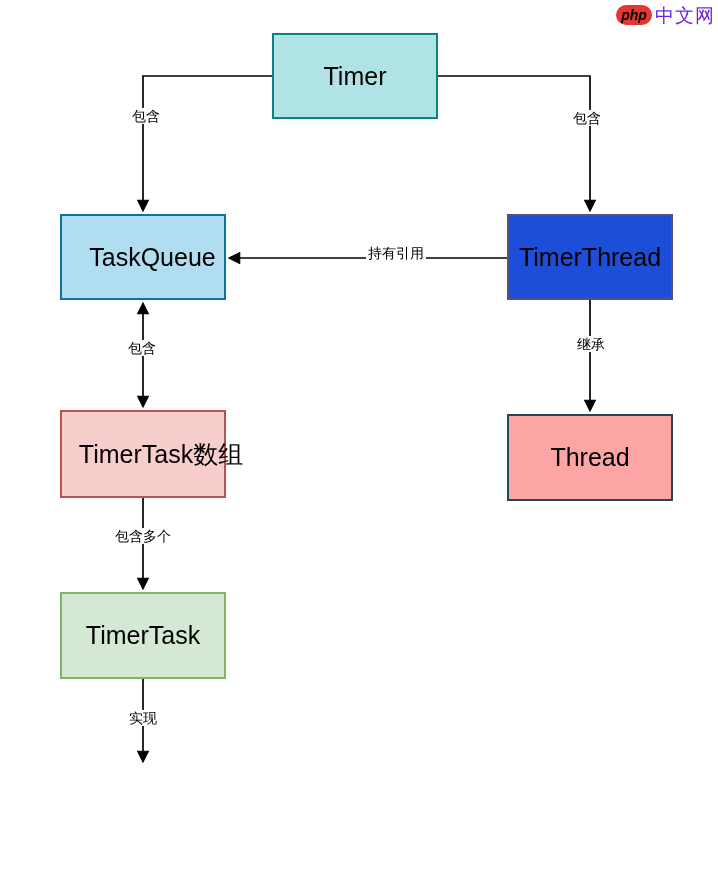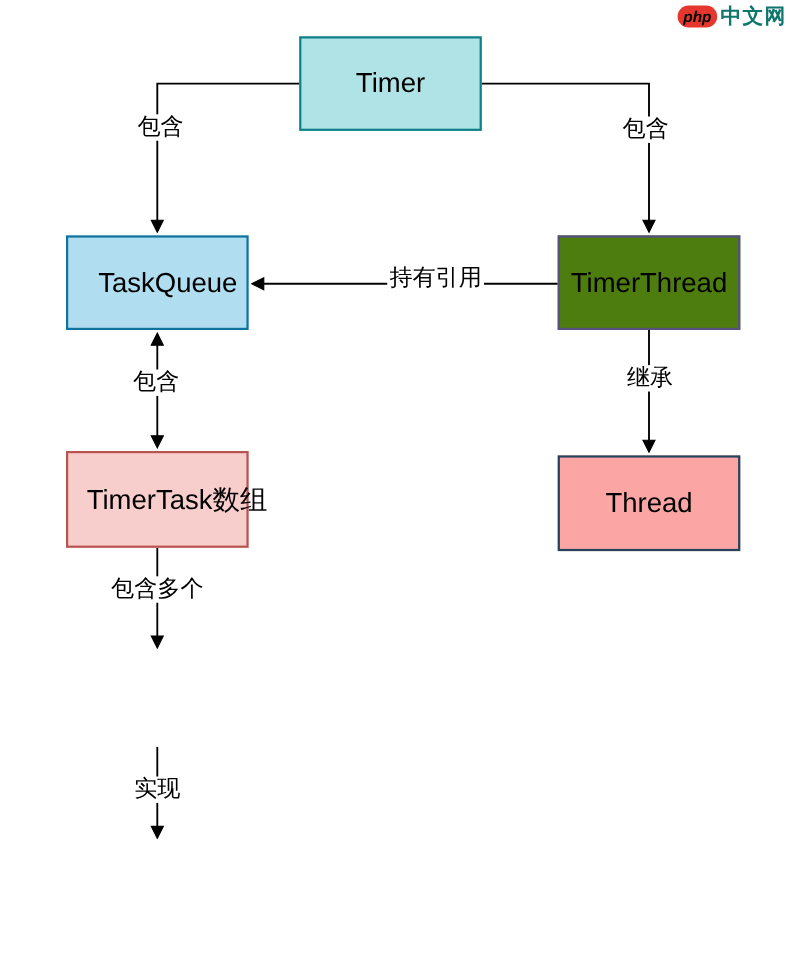--- a/index.html
+++ b/index.html
@@ -24,21 +24,21 @@
   .node-timer-thread     {left:507px;top:214px;width:166px;height:86px;}
   .node-timer-task-array {left:60px; top:410px;width:166px;height:88px;padding-left:36px;}
   .node-thread           {left:507px;top:414px;width:166px;height:87px;}
   .node-timer-task       {left:60px; top:592px;width:166px;height:87px;}
   .node-runnable         {left:60px; top:765px;width:166px;height:88px;}
   .edge-label{
     position:absolute;
     transform:translate(-50%,-50%);
     background:#ffffff;
     padding:0 2px;
-    font-size:21px;color:#000;
+    font-size:14px;color:#000;
     white-space:nowrap;line-height:1.15;
   }
   .lbl-contain-left {left:146px;top:116px;}
   .lbl-contain-right{left:587px;top:118px;}
   .lbl-holds-ref    {left:396px;top:253px;}
   .lbl-contain-mid  {left:142px;top:348px;}
   .lbl-inherit      {left:591px;top:344px;}
   .lbl-contain-multi{left:143px;top:536px;}
   .lbl-implement    {left:143px;top:718px;}
   .logo{
@@ -48,21 +48,21 @@
   }
   .logo-pill{
     display:flex;align-items:center;justify-content:center;
     width:36px;height:20px;
     background:#e6372e;
     border-radius:10px;
     color:#000000;font-size:14px;font-weight:700;font-style:italic;
     line-height:1;
   }
   .logo-text{
-    color:#0f766e;font-size:19px;font-weight:700;
+    color:#6d28d9;font-size:19px;font-weight:400;
     letter-spacing:1px;line-height:1;
   }
 </style>
 </head>
 <body>
 
 <div class="canvas">
 
   <svg class="edges-svg" viewBox="0 0 718 888" xmlns="http://www.w3.org/2000/svg">
     <defs>
@@ -78,26 +78,27 @@
       <path d="M590 300 L590 410" marker-end="url(#arrow)"></path>
       <path d="M143 498 L143 588" marker-end="url(#arrow)"></path>
       <path d="M143 679 L143 761" marker-end="url(#arrow)"></path>
     </g>
   </svg>
 
   <div class="node node-timer" style="background: rgb(176, 227, 230); border-color: rgb(14, 128, 136);">Timer</div>
 
   <div class="node node-task-queue" style="background: rgb(177, 221, 240); border-color: rgb(16, 115, 158); padding-left: 19px;">TaskQueue</div>
 
-  <div class="node node-timer-thread" style="background: #4d7c0f; border-color: rgb(86, 81, 126);">TimerThread</div>
+  <div class="node node-timer-thread" style="background: #1d4ed8; border-color: rgb(86, 81, 126);">TimerThread</div>
 
   <div class="node node-timer-task-array" style="background: rgb(248, 206, 204); border-color: rgb(184, 84, 80);">TimerTask数组</div>
 
   <div class="node node-thread" style="background: #fca5a5; border-color: rgb(35, 68, 93);">Thread</div>
 
+  <div class="node node-timer-task" style="background: rgb(213, 232, 212); border-color: rgb(130, 179, 102);">TimerTask</div>
 
 
   <div class="edge-label lbl-contain-left">包含</div>
 
   <div class="edge-label lbl-contain-right">包含</div>
 
   <div class="edge-label lbl-holds-ref">持有引用</div>
 
   <div class="edge-label lbl-contain-mid">包含</div>
 

